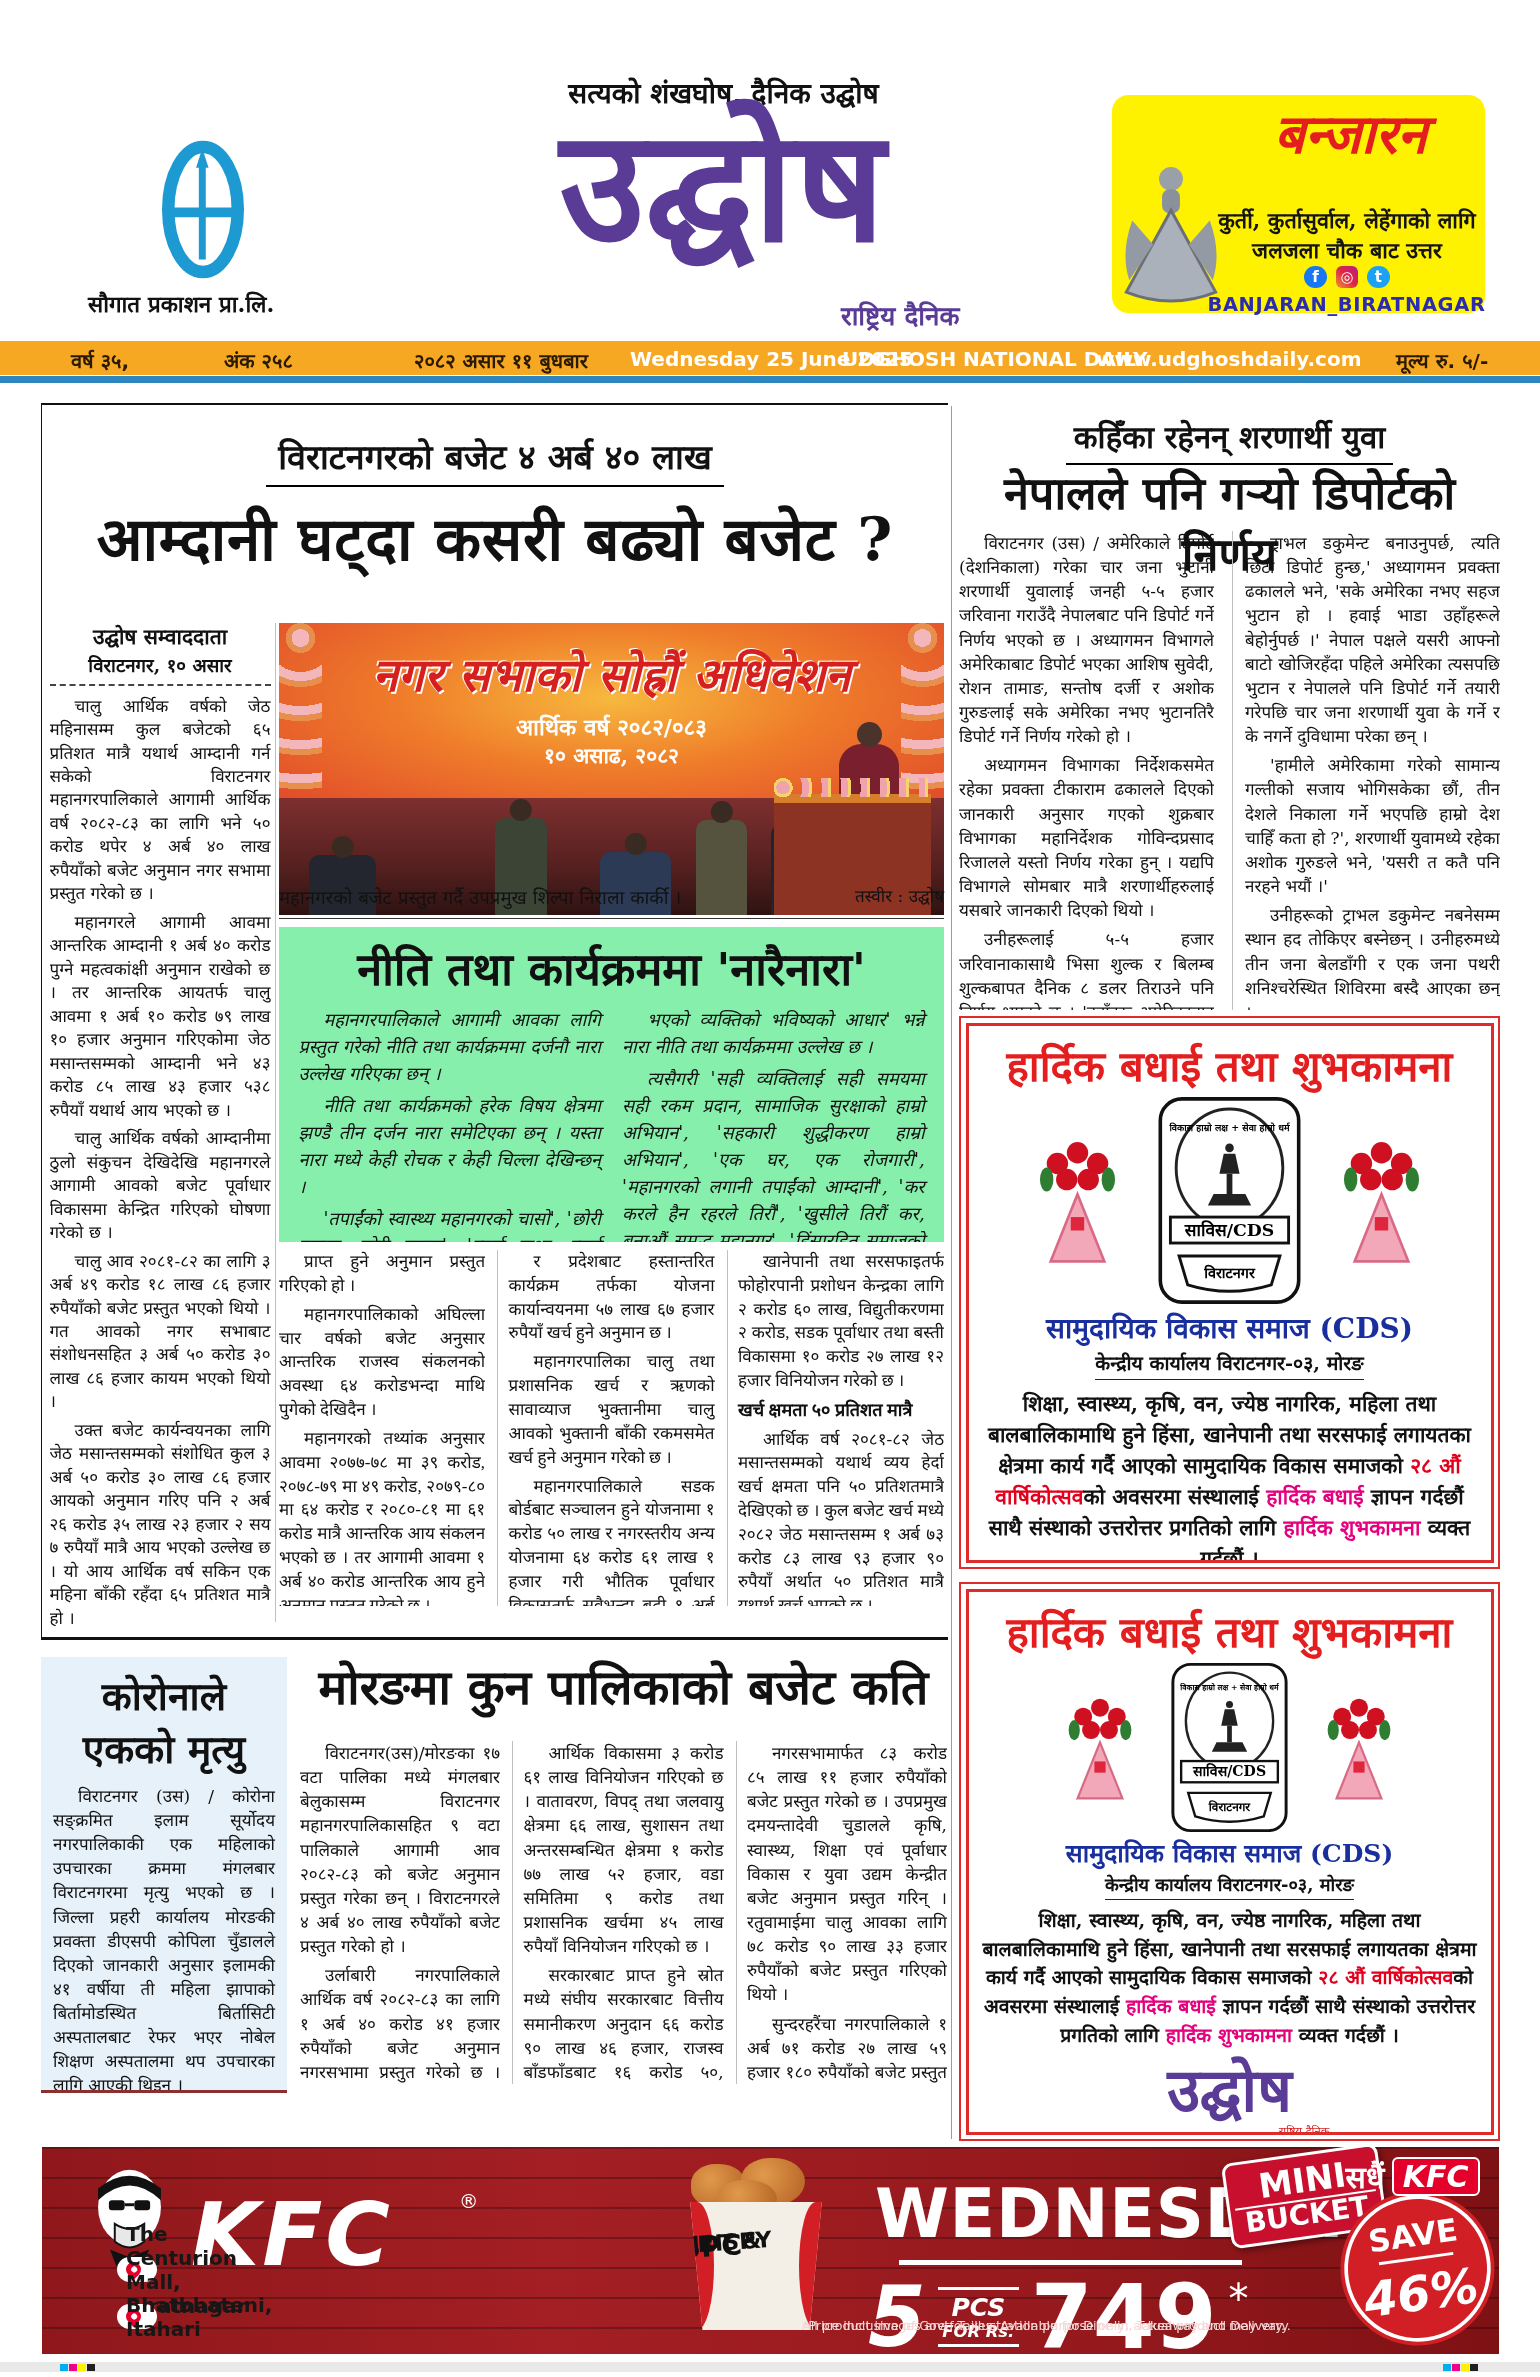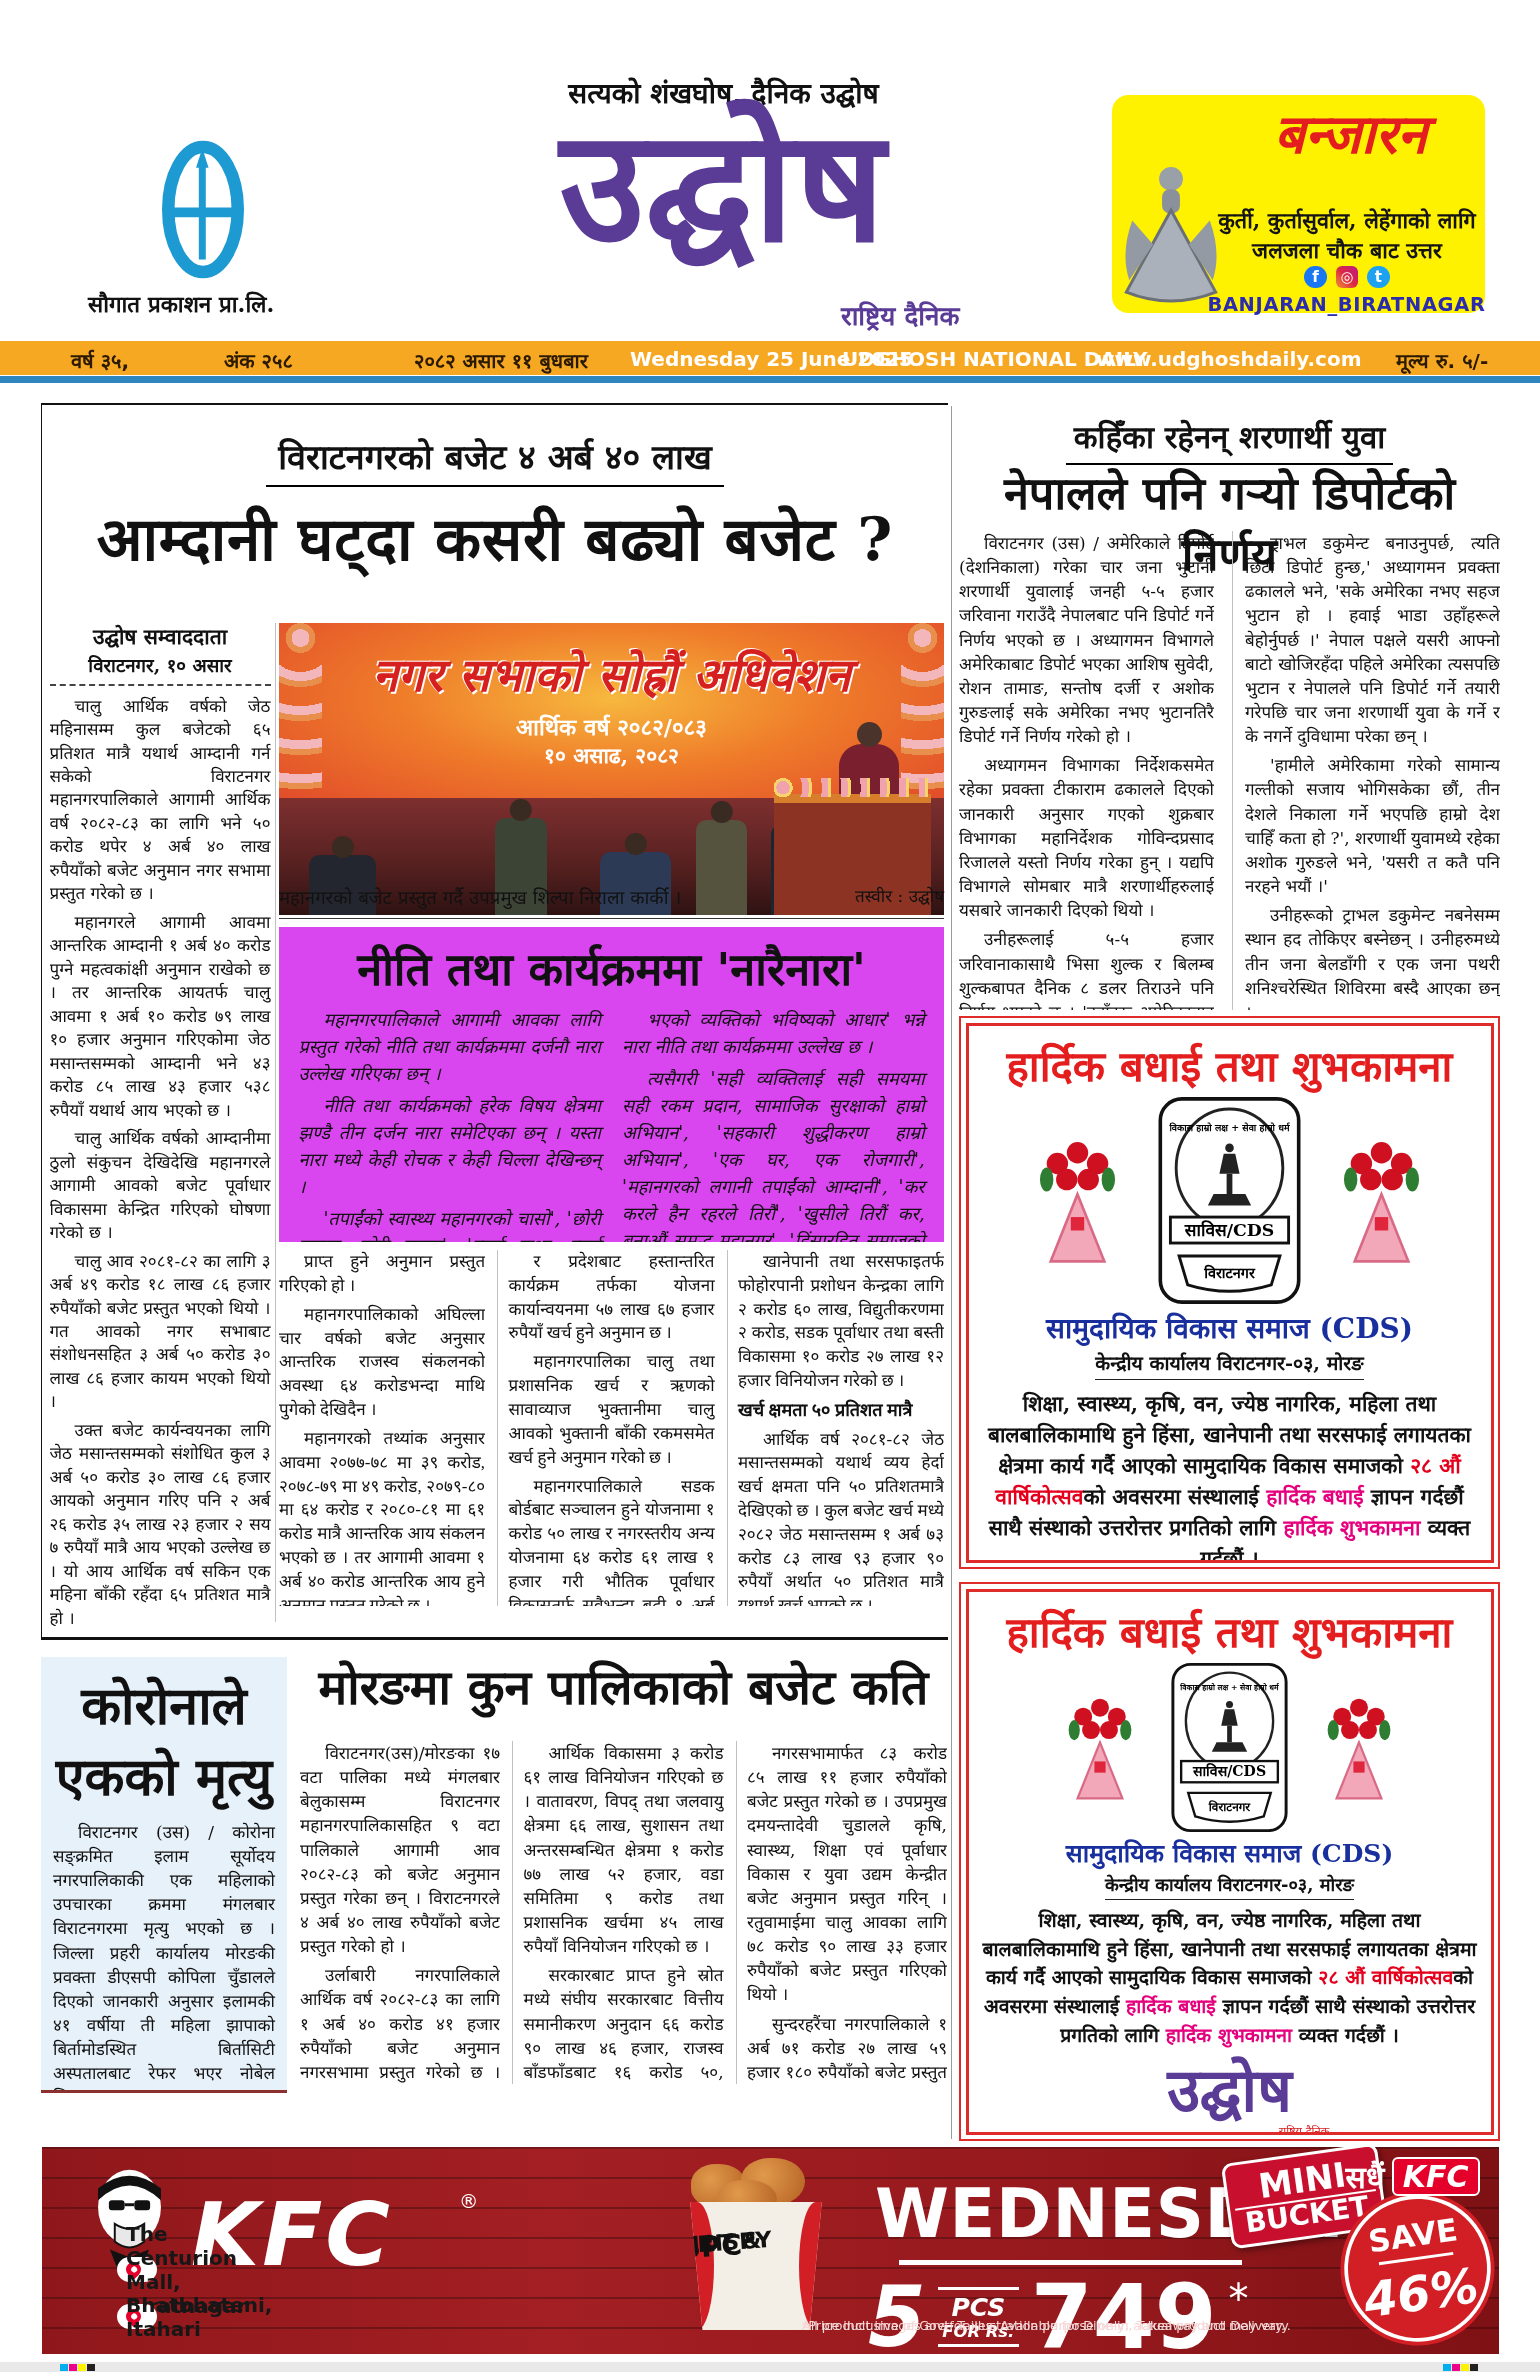--- a/index.html
+++ b/index.html
@@ -71,36 +71,36 @@
           border-top:9px solid #d77e2c;}
   .podium-flowers{position:absolute;left:0;top:-25px;width:100%;height:19.4px;
            background:repeating-radial-gradient(circle at 9px 9.7px,#f0a3ad 0 6.7px,#f6d46a 6.7px 9.7px,transparent 9.7px 19.4px);}
   .speaker{position:absolute;right:45px;bottom:89px;width:60px;height:82px;background:#7a1f2d;border-radius:22.4px 22.4px 0 0;}
   .speaker .head{position:absolute;left:18px;top:-22.4px;width:25px;height:25px;border-radius:50%;background:#4a332a;}
   .caption-row{left:237px;top:479px;width:665px;display:flex;justify-content:space-between;font-size:18.6px;}
   .cap-credit{font-size:17px;}
   .cap-line{left:237px;top:513px;width:665px;border-bottom:1.5px solid #333;}
 
   
-  .pinkbox{left:237px;top:522px;width:665px;height:315px;background:#d946ef;overflow:hidden;padding:0;}
+  .pinkbox{left:237px;top:522px;width:665px;height:315px;background:#86efac;overflow:hidden;padding:0;}
   .pink-head{margin:10.4px 0 7.5px;font-size:45px;font-weight:900;text-align:center;}
   .pink-cols{display:flex;gap:21px;padding:0 19.4px;}
   .pink-cols>div{flex:1;font-size:18px;line-height:1.5;font-style:italic;}
 
   
   .cont3{left:237px;top:845px;width:665px;height:356px;display:flex;gap:12px;overflow:hidden;
          font-size:17px;line-height:1.4;}
   .cont3>div{flex:1;overflow:hidden;font-family:Liberation Serif, serif;}
   .cont3>div+div{border-left:0.7px solid #c0c0c0;padding-left:10.4px;}
   .subhead{font-weight:800;font-size:18px;margin:4.5px 0;text-indent:0;}
 
   
   .corona{left:41px;top:1657px;width:246px;height:436px;background:#e7f1f9;overflow:hidden;
           padding:9px 12px;box-sizing:border-box;border-bottom:3px solid #8c2f2f;}
-  .corona h2{margin:1.5px 0 10.4px;font-size:52px;font-weight:900;text-align:center;}
+  .corona h2{margin:1.5px 0 10.4px;font-size:39px;font-weight:900;text-align:center;}
   .corona .j{font-size:17px;line-height:1.42;}
 
   
   .morang{left:300px;top:1644px;width:647px;height:456px;overflow:hidden;}
   .morang h2{margin:9px 0 23px;font-size:48px;font-weight:900;text-align:center;}
   .mor-cols{display:flex;gap:12px;height:343px;overflow:hidden;font-size:17px;line-height:1.42;}
   .mor-cols>div{flex:1;overflow:hidden;}
   .mor-cols>div+div{border-left:0.7px solid #c0c0c0;padding-left:10.4px;}
 
   

